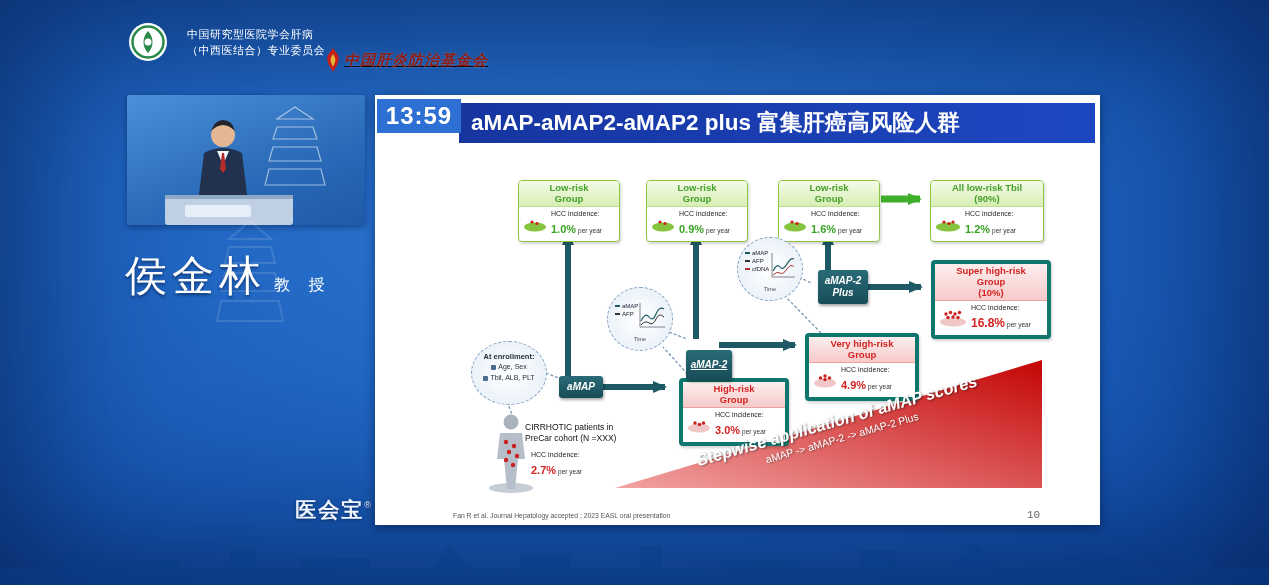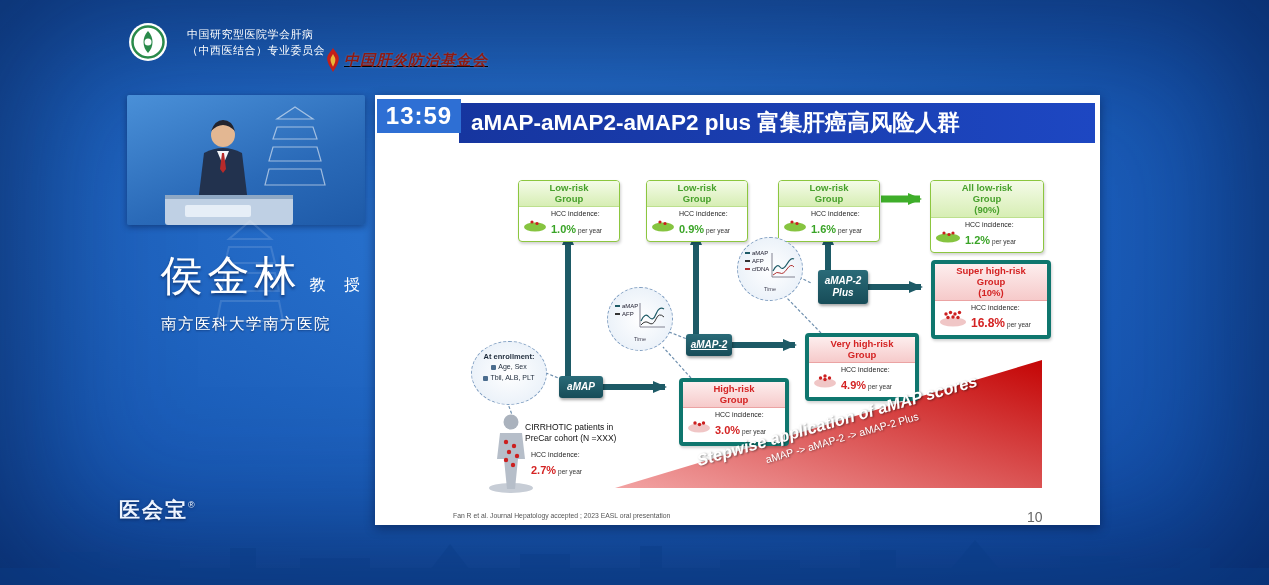--- a/index.html
+++ b/index.html
@@ -12,25 +12,25 @@
   
   .org{position:absolute;left:128px;top:22px;display:flex;align-items:center;gap:19px;}
   .org-text{color:#fff;font-size:11px;line-height:1.5;letter-spacing:.5px;}
   .foundation{position:absolute;left:322px;top:47px;display:flex;align-items:center;text-decoration:underline;}
   .foundation-name{color:#8e1a12;font-family:"DejaVu Serif",serif;font-weight:bold;font-style:italic;font-size:15px;letter-spacing:1px;text-shadow:0 0 2px rgba(255,255,255,.25);}
   .conf-title{position:absolute;left:478px;top:30px;color:#8c1c10;font-weight:bold;font-size:23px;letter-spacing:.5px;text-shadow:0 1px 1px rgba(0,0,0,.3);white-space:nowrap;}
   .conf-title .num8{font-family:"DejaVu Serif",serif;font-size:38px;color:#d89b2a;vertical-align:-6px;padding:0 2px;text-shadow:0 1px 1px #7a1208;}
   
   .video-panel{position:absolute;left:127px;top:95px;width:238px;height:130px;border-radius:2px;overflow:hidden;
     background:linear-gradient(160deg,#4a90d8 0%,#2a6ab8 60%,#1e5aa8 100%);box-shadow:0 2px 6px rgba(0,10,40,.4);}
-  .speaker-row{position:absolute;left:125px;top:248px;width:242px;text-align:right;color:#fff;white-space:nowrap;}
+  .speaker-row{position:absolute;left:125px;top:248px;width:242px;text-align:left;color:#fff;white-space:nowrap;}
   .speaker-name{font-family:"DejaVu Serif",serif;font-size:42px;letter-spacing:5px;text-shadow:0 2px 3px rgba(0,10,40,.5);}
   .speaker-title{font-size:16px;letter-spacing:7px;margin-left:8px;}
   .institution{position:absolute;left:125px;top:314px;width:242px;text-align:center;color:#fff;font-size:15.5px;letter-spacing:1.5px;text-shadow:0 1px 2px rgba(0,10,40,.5);}
-  .platform{position:absolute;left:119px;top:496px;width:242px;text-align:left;color:#eef5ff;font-size:21px;font-weight:bold;letter-spacing:2px;text-shadow:0 1px 3px rgba(0,10,40,.5);}
+  .platform{position:absolute;left:131px;top:496px;width:242px;text-align:right;color:#eef5ff;font-size:21px;font-weight:bold;letter-spacing:2px;text-shadow:0 1px 3px rgba(0,10,40,.5);}
   .platform .rmark{font-size:9px;vertical-align:9px;font-weight:normal;}
   .pagoda-mark{position:absolute;left:215px;top:215px;opacity:.12;}
   
   .slide{position:absolute;left:375px;top:95px;width:725px;height:430px;background:#fff;box-shadow:0 3px 10px rgba(0,10,40,.45);}
   .timestamp{position:absolute;left:2px;top:4px;width:84px;height:34px;background:#2e6fd4;color:#fff;font-size:24px;font-weight:bold;display:flex;align-items:center;justify-content:center;z-index:6;letter-spacing:1px;}
   .slide-title{position:absolute;left:84px;top:8px;width:624px;height:40px;background:linear-gradient(90deg,#16359f,#1d47c2);color:#fff;font-weight:bold;font-size:22.5px;line-height:40px;padding-left:12px;z-index:5;white-space:nowrap;overflow:hidden;}
   .connectors{position:absolute;left:0;top:0;z-index:1;}
   
   .gbox,.rbox{position:absolute;width:100px;border-radius:4px;background:#fff;box-shadow:1px 2px 3px rgba(0,0,0,.18);z-index:2;}
   .gbox{border:1px solid #8cc63f;}
@@ -54,21 +54,21 @@
   .enroll{padding-top:9px;text-align:center;line-height:1.5;color:#1d2a3a;}
   .enroll .t{font-weight:bold;font-size:7.5px;}
   .enroll .l{font-size:7px;display:flex;align-items:center;justify-content:center;gap:2px;}
   .mini-sq{display:inline-block;width:5px;height:5px;background:#4a6c8e;border-radius:1px;}
   .cohort-text{position:absolute;left:150px;top:327px;font-size:8.5px;font-weight:normal;color:#111;line-height:1.3;z-index:2;}
   .cohort-inc{position:absolute;left:156px;top:356px;z-index:2;}
   .stepwise{position:absolute;left:268px;top:316px;width:392px;transform:rotate(-16deg);text-align:center;color:#fff;z-index:2;}
   .stepwise .s1{font-size:16.5px;font-weight:bold;font-style:italic;text-shadow:1px 1px 2px rgba(0,0,0,.45);}
   .stepwise .s2{font-size:10.5px;margin-top:2px;text-shadow:1px 1px 2px rgba(0,0,0,.4);}
   .citation{position:absolute;left:78px;top:417px;font-size:6.8px;color:#555;z-index:2;}
-  .page-num{position:absolute;left:652px;top:414px;font-size:14px;color:#666;z-index:2;}
+  .page-num{position:absolute;left:652px;top:414px;font-size:11px;color:#666;z-index:2;font-family:Liberation Mono, monospace;}
   .person-wrap{position:absolute;left:112px;top:318px;z-index:2;}
   .skyline{position:absolute;left:0;bottom:0;opacity:.4;}
 </style>
 </head>
 <body>
 
 <div id="stage">
 
   <div class="org">
     <svg width="40" height="40" viewBox="0 0 40 40">
@@ -123,21 +123,20 @@
       <path d="M14 24 L56 24 L35 6 z"></path>
       <path d="M10 48 L60 48 L56 32 L14 32 z"></path>
       <path d="M6 76 L64 76 L60 58 L10 58 z"></path>
       <path d="M2 106 L68 106 L64 86 L6 86 z"></path>
     </g>
   </svg>
 
   <div class="speaker-row">
     <span class="speaker-name">侯金林</span><span class="speaker-title">教 授</span>
   </div>
-  <div class="institution">南方医科大学南方医院</div>
 
   <div class="platform">
     <span>医会宝</span><span class="rmark">®</span>
   </div>
 
   <div class="slide">
 
     <div class="timestamp">13:59</div>
     <div class="slide-title">aMAP-aMAP2-aMAP2 plus 富集肝癌高风险人群</div>
 
@@ -217,21 +216,21 @@
         </svg>
         <span class="inc">
           <span class="inc-label">HCC incidence:</span>
           <span><b class="val g">1.6%</b><span class="unit">per year</span></span>
         </span>
       </div>
     </div>
 
     <div class="gbox" style="left:555px;top:85px;width:112px;">
       <div class="box-title">
-        <div>All low-risk Group</div>
+        <div>All low-risk Tbil</div>
         <div>(90%)</div>
       </div>
       <div class="box-body">
         <svg width="26" height="16" viewBox="0 0 26 16">
           <ellipse cx="13" cy="11" rx="12" ry="4.5" fill="#86c440"></ellipse>
             <circle cx="9" cy="6" r="1.6" fill="#cc1f1f"></circle>
             <circle cx="14" cy="7.5" r="1.6" fill="#cc1f1f"></circle>
             <circle cx="18" cy="6" r="1.6" fill="#cc1f1f"></circle>
         </svg>
         <span class="inc">
@@ -291,21 +290,21 @@
             <circle cx="19" cy="8.5" r="1.7" fill="#cc1f1f"></circle>
         </svg>
         <span class="inc">
           <span class="inc-label">HCC incidence:</span>
           <span><b class="val r" style="font-size:12px">16.8%</b><span class="unit">per year</span></span>
         </span>
       </div>
     </div>
 
     <div class="node" style="left:171px;top:281px;width:44px;height:22px;">aMAP</div>
-    <div class="node" style="left:298px;top:239px;width:46px;height:22px;text-decoration:underline;">aMAP-2</div>
+    <div class="node" style="left:298px;top:255px;width:46px;height:30px;text-decoration:underline;">aMAP-2</div>
     <div class="node" style="left:430px;top:175px;width:46px;height:34px;padding:0 2px;">aMAP-2 Plus</div>
 
     <div class="circle" style="left:96px;top:246px;width:74px;height:62px;">
       <div class="enroll">
         <div class="t">At enrollment:</div>
         <div class="l">
             <span class="mini-sq"></span>
             <span>Age, Sex</span>
           </div>
         <div class="l">

